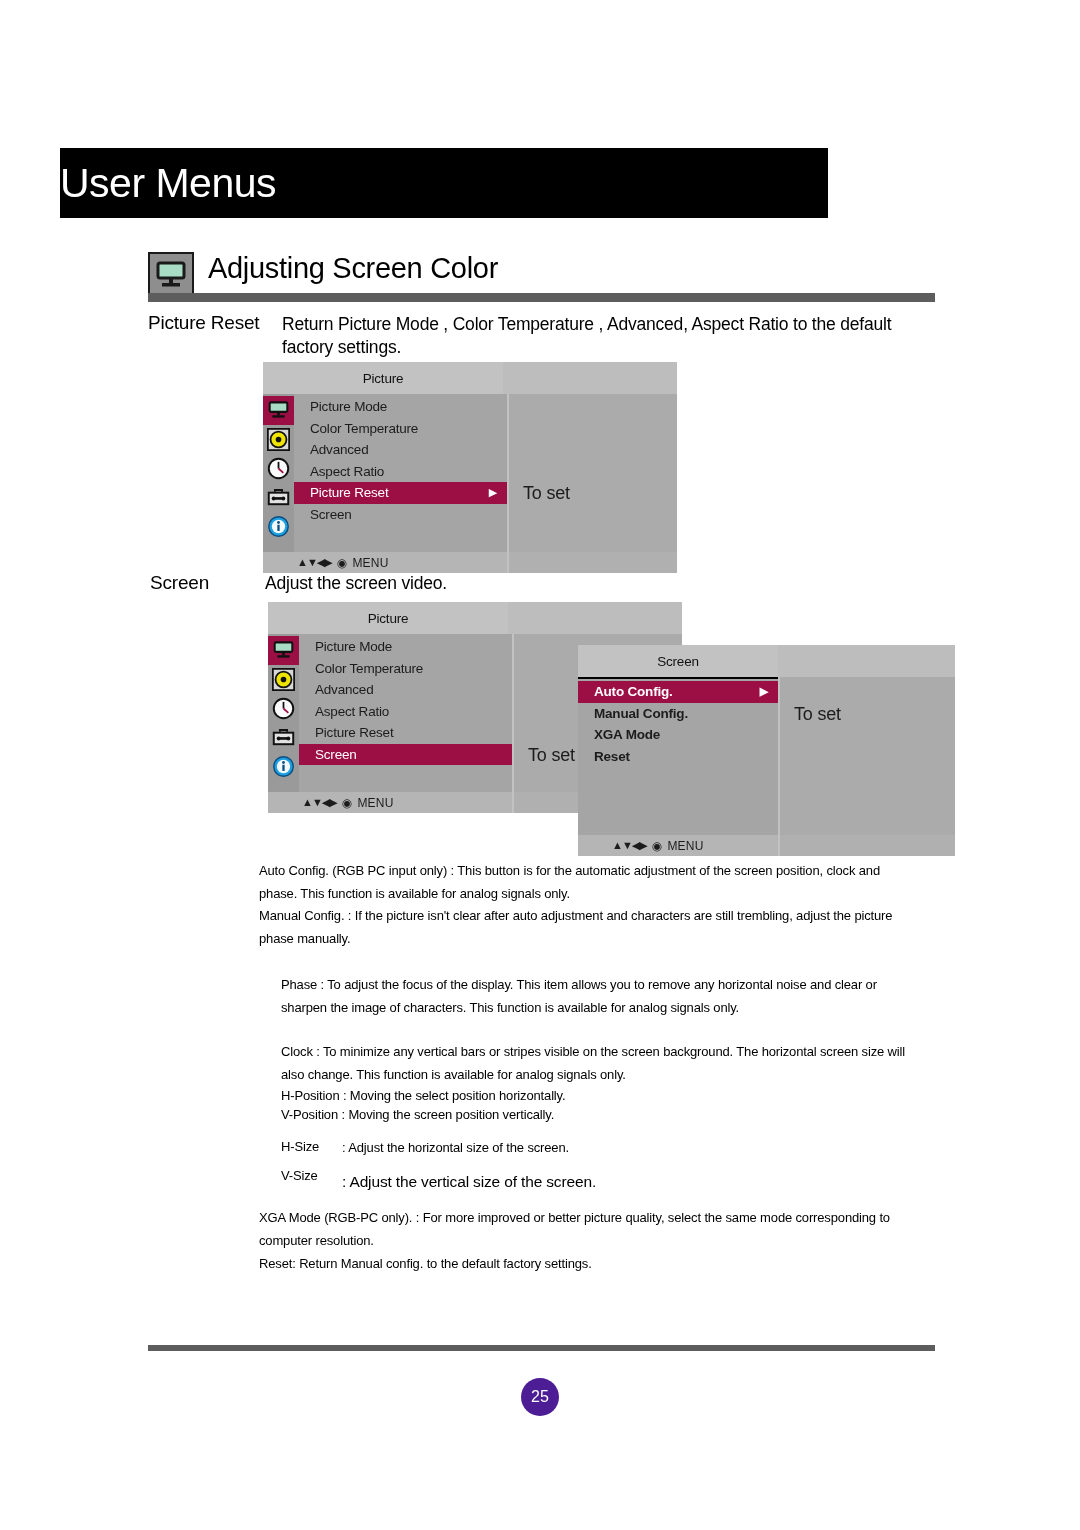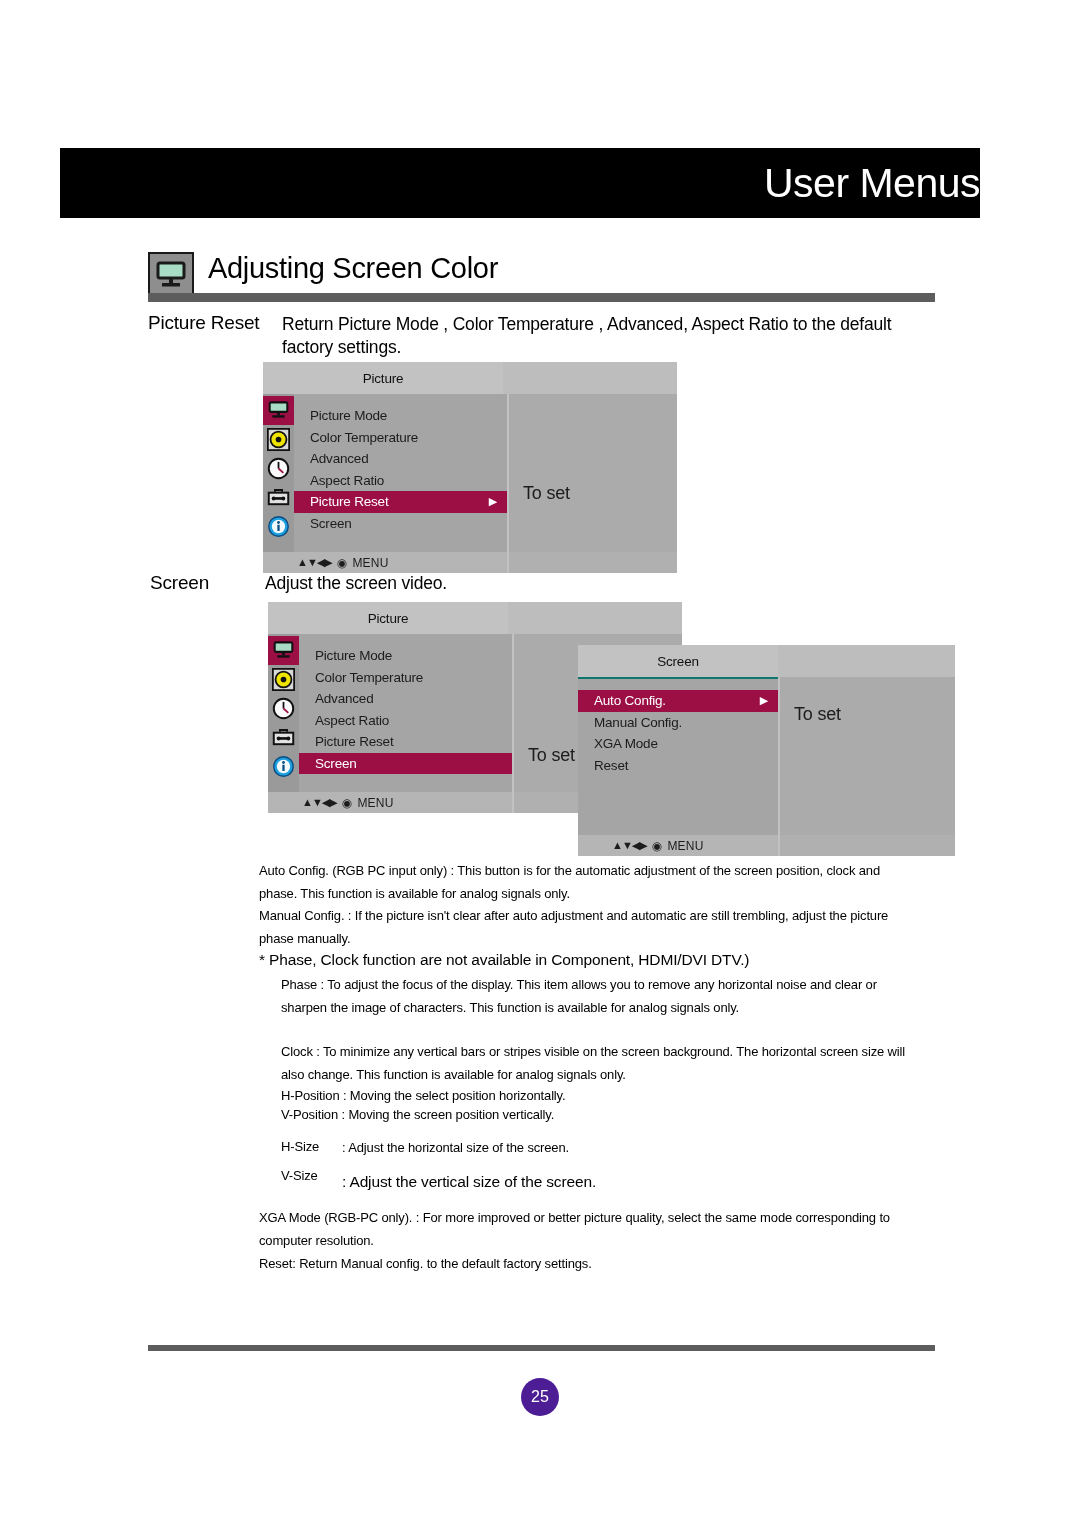--- a/index.html
+++ b/index.html
@@ -12,23 +12,23 @@
     color: #000000;
     overflow: hidden;
   }
 
   .page { position: relative; width: 1080px; height: 1530px; }
 
   
   .banner {
     position: absolute;
     left: 60px; top: 148px;
-    width: 920px; height: 70px;
+    width: 768px; height: 70px;
     background: #000000;
-    display: flex; align-items: center; justify-content: flex-end; padding-left: 24px;
+    display: flex; align-items: center; justify-content: flex-start;
   }
   .banner-title {
     color: #ffffff;
     font-size: 41px;
     font-weight: 400;
     letter-spacing: -0.5px;
   }
 
   
   .section-head {
@@ -81,21 +81,21 @@
     background: #9a9a9a;
     display: flex; flex-direction: column; align-items: center;
     padding-top: 2px;
   }
   .rail-cell {
     width: 31px; height: 29px;
     display: flex; align-items: center; justify-content: center;
   }
   .rail-cell.sel { background: #9b0f45; }
 
-  .osd-list { flex: 1; background: #a5a5a5; padding-top: 11px; }
+  .osd-list { flex: 1; background: #a5a5a5; padding-top: 2px; }
   .osd-item {
     height: 21.5px;
     display: flex; align-items: center;
     padding-left: 16px; padding-right: 10px;
     font-size: 13.5px; color: #1c1c1c; letter-spacing: -0.2px;
     white-space: nowrap;
   }
   .osd-item.hl {
     background: #9b0f45;
     color: #ffffff;
@@ -326,21 +326,21 @@
       <div class="f-right" style="width:170px;"></div>
     </div>
   </div>
 
   <div class="osd" id="osd3" style="left:578px; top:645px; width:377px; height:200px; z-index:5;">
     <div class="osd-titlerow">
       <div class="osd-title t-left" style="width:200px;">Screen</div>
       <div class="osd-title t-right" style="width:177px;"></div>
     </div>
     <div class="osd-body" style="height:158px;">
-      <div class="osd-list" style="width:200px; border-top:2px solid #0f766e;">
+      <div class="osd-list" style="width:200px; border-top:2px solid #000000;font-weight:bold;">
         <div class="osd-item hl">
           <span>Auto Config.</span>
           <span class="arrow">▶</span>
         </div>
         <div class="osd-item">
           <span>Manual Config.</span>
         </div>
         <div class="osd-item">
           <span>XGA Mode</span>
         </div>
@@ -357,23 +357,22 @@
         <span class="nav-glyphs">▲▼◀▶</span>
         <span class="nav-dot">◉</span>
         <span>MENU</span>
       </div>
       <div class="f-right" style="width:177px;"></div>
     </div>
   </div>
 
   <div class="para" style="left:259px; top:860px; width:640px;">Auto Config.  (RGB PC input only) : This button is for the automatic adjustment of the screen position, clock and phase. This function is available for analog signals only.</div>
 
-  <div class="para" style="left:259px; top:905px; width:640px;">Manual Config. :   If the picture isn't clear after auto adjustment and automatic are still trembling, adjust the picture phase manually.</div>
-
-  <div class="para" style="left:259px; top:949px; width:660px; font-size:15.5px;">* Phase, Clock function are not available in Component, HDMI/DVI DTV.)</div>
+  <div class="para" style="left:259px; top:905px; width:640px;">Manual Config. :   If the picture isn't clear after auto adjustment and characters are still trembling, adjust the picture phase manually.</div>
+
 
   <div class="para" style="left:281px; top:974px; width:640px;">Phase :  To adjust the focus of the display. This item allows you to remove any horizontal noise and clear or sharpen the image of characters. This function is available for analog signals only.</div>
 
   <div class="para" style="left:281px; top:1041px; width:650px;">Clock :  To minimize any vertical bars or stripes visible on the screen background. The horizontal screen size will also change. This function is available for analog signals only.</div>
 
   <div class="para" style="left:281px; top:1085px; width:640px;">H-Position :   Moving the select position horizontally.</div>
 
   <div class="para" style="left:281px; top:1104px; width:640px;">V-Position :   Moving the screen position vertically.</div>
 
   <div class="para" style="left:281px; top:1136px; width:60px;">H-Size</div>

